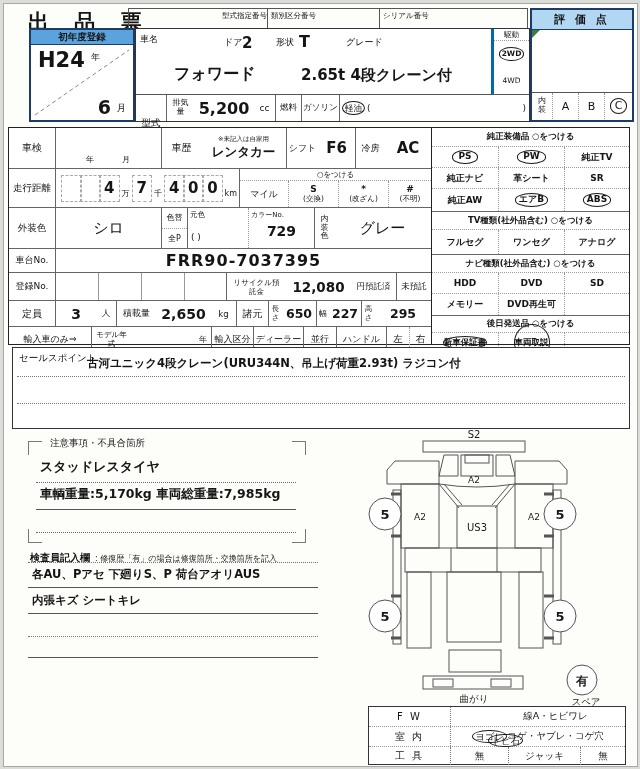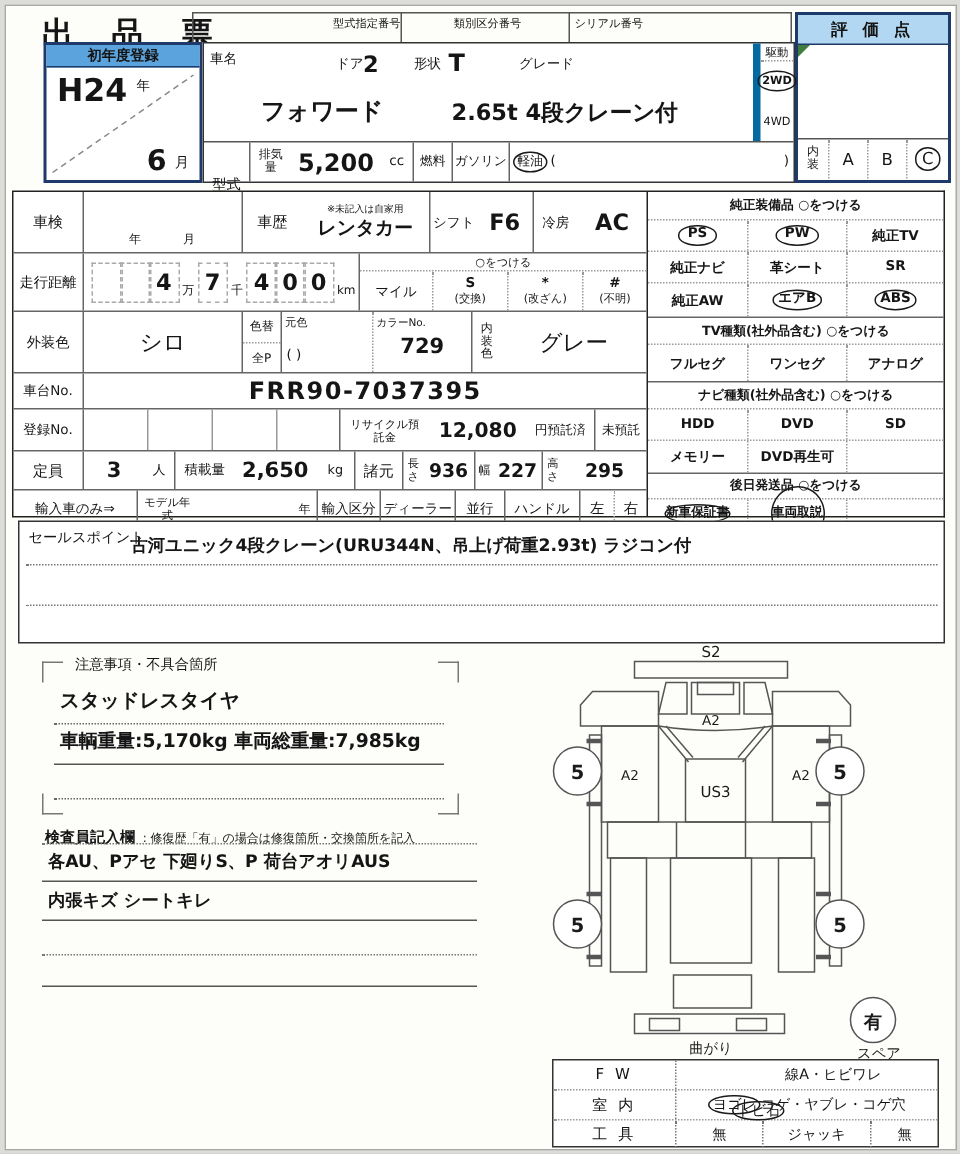--- a/index.html
+++ b/index.html
@@ -30,21 +30,21 @@
 
 <div class="page">
 <div class="sheet"></div>
 
 <div class="c" style="left:28px;top:8px;font-size:21px;font-weight:bold;letter-spacing:9px;">出 品 票</div>
 
 <div class="c flex" style="left:128px;top:8px;width:400px;height:27px;">
   <div style="width:140px;border:1px solid #555;box-sizing:border-box;text-align:right;">
         <span style="font-size:7.5px;display:block;padding:2px 0 0 3px;">型式指定番号</span>
       </div>
-  <div style="width:112px;border:1px solid #555;border-left:none;box-sizing:border-box;text-align:center;">
+  <div style="width:112px;border:1px solid #555;border-left:none;box-sizing:border-box;">
         <span style="font-size:7.5px;display:block;padding:2px 0 0 3px;">類別区分番号</span>
       </div>
   <div style="width:148px;border:1px solid #555;border-left:none;box-sizing:border-box;">
         <span style="font-size:7.5px;display:block;padding:2px 0 0 3px;">シリアル番号</span>
       </div>
 </div>
 
 <div class="c" style="left:530px;top:8px;width:104px;height:114px;border:2px solid #1d3a6b;background:#fff;">
   <div class="cell" style="height:20px;background:#b2d7f2;border-bottom:1.5px solid #1d3a6b;font-size:11px;font-weight:bold;letter-spacing:3px;">評 価 点</div>
   <div class="cell" style="height:62px;position:relative;font-size:45px;font-weight:bold;">
@@ -78,21 +78,21 @@
 <div class="c" style="left:135px;top:28px;width:395px;height:94px;border:1.5px solid #333;background:#fff;">
   <span class="c" style="left:4px;top:4px;font-size:9px;">車名</span>
   <span class="c" style="left:88px;top:7px;font-size:9px;">ドア</span>
   <span class="c" style="left:106px;top:5px;font-size:15px;font-weight:bold;">2</span>
   <span class="c" style="left:140px;top:7px;font-size:9px;">形状</span>
   <span class="c" style="left:163px;top:3px;font-size:16px;font-weight:bold;">T</span>
   <span class="c" style="left:210px;top:7px;font-size:9px;">グレード</span>
   <span class="c" style="left:38px;top:35px;font-size:16px;font-weight:bold;">フォワード</span>
   <span class="c" style="left:165px;top:37px;font-size:15px;font-weight:bold;">2.65t 4段クレーン付</span>
 
-  <div class="c" style="right:0;top:0;width:27px;height:65px;border-left:5px solid #0369a1;">
+  <div class="c" style="right:0;top:0;width:38px;height:65px;border-left:3px solid #0369a1;">
     <div class="cell" style="height:12px;font-size:7.5px;border-bottom:1px dotted #999;">駆動</div>
     <div class="cell" style="height:26px;font-size:7.5px;font-weight:bold;">
           <span class="oval" style="padding:1px 2px;">2WD</span>
         </div>
     <div class="cell" style="height:26px;font-size:7.5px;">4WD</div>
   </div>
 
   <div class="c flex" style="left:0;bottom:0;width:100%;height:27px;border-top:1px solid #555;">
     <div class="cell" style="width:30px;font-size:9.5px;margin-top:28px;">型式</div>
     <div class="cell bls" style="width:28px;font-size:8px;">
@@ -207,21 +207,21 @@
     <div class="cell brs" style="width:47px;font-size:10px;">定員</div>
     <div class="cell" style="width:40px;font-size:14px;font-weight:bold;">3</div>
     <div class="cell" style="width:20px;font-size:8.5px;">人</div>
     <div class="cell bls" style="width:40px;font-size:9px;">積載量</div>
     <div class="cell" style="width:55px;font-size:14px;font-weight:bold;">2,650</div>
     <div class="cell" style="width:25px;font-size:8.5px;">kg</div>
     <div class="cell bls" style="width:32px;font-size:10px;">諸元</div>
     <div class="cell bls" style="width:14px;font-size:7.5px;">
           <span class="vt">長さ</span>
         </div>
-    <div class="cell" style="width:34px;font-size:12.5px;font-weight:bold;">936</div>
+    <div class="cell" style="width:34px;font-size:12.5px;font-weight:bold;">650</div>
     <div class="cell bls" style="width:13px;font-size:8px;">幅</div>
     <div class="cell" style="width:32px;font-size:12.5px;font-weight:bold;">227</div>
     <div class="cell bls" style="width:14px;font-size:7.5px;">
           <span class="vt">高さ</span>
         </div>
     <div class="cell" style="flex:1;font-size:12.5px;font-weight:bold;">295</div>
   </div>
 
   <div class="flex" style="height:24px;">
     <div class="cell" style="width:82px;font-size:9px;">輸入車のみ⇒</div>

